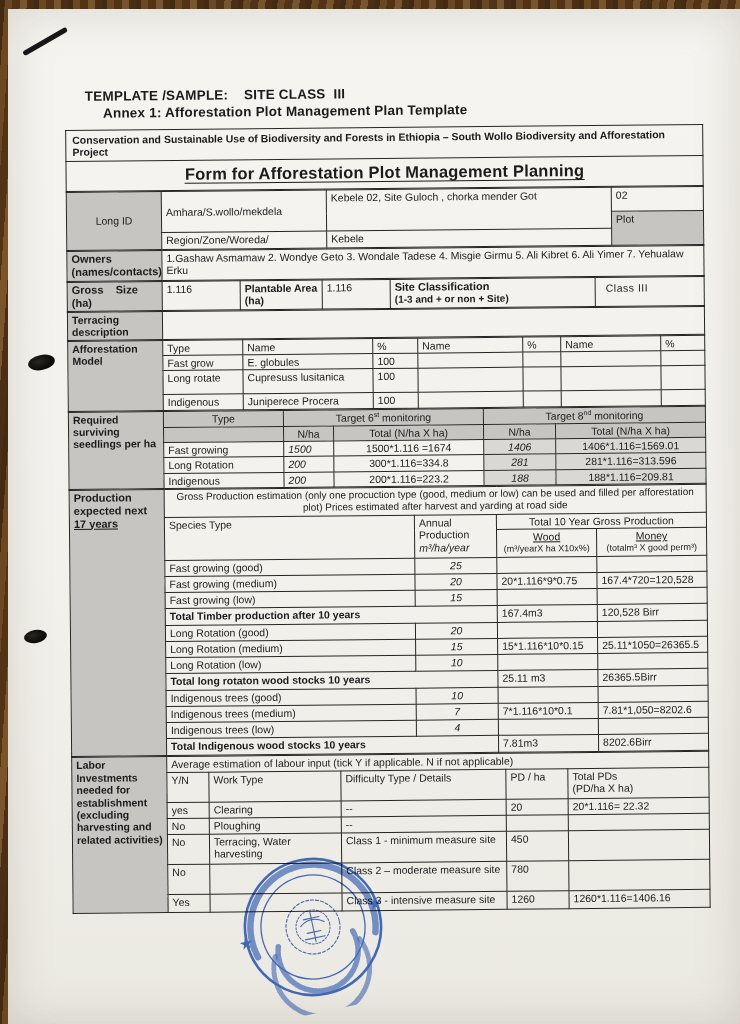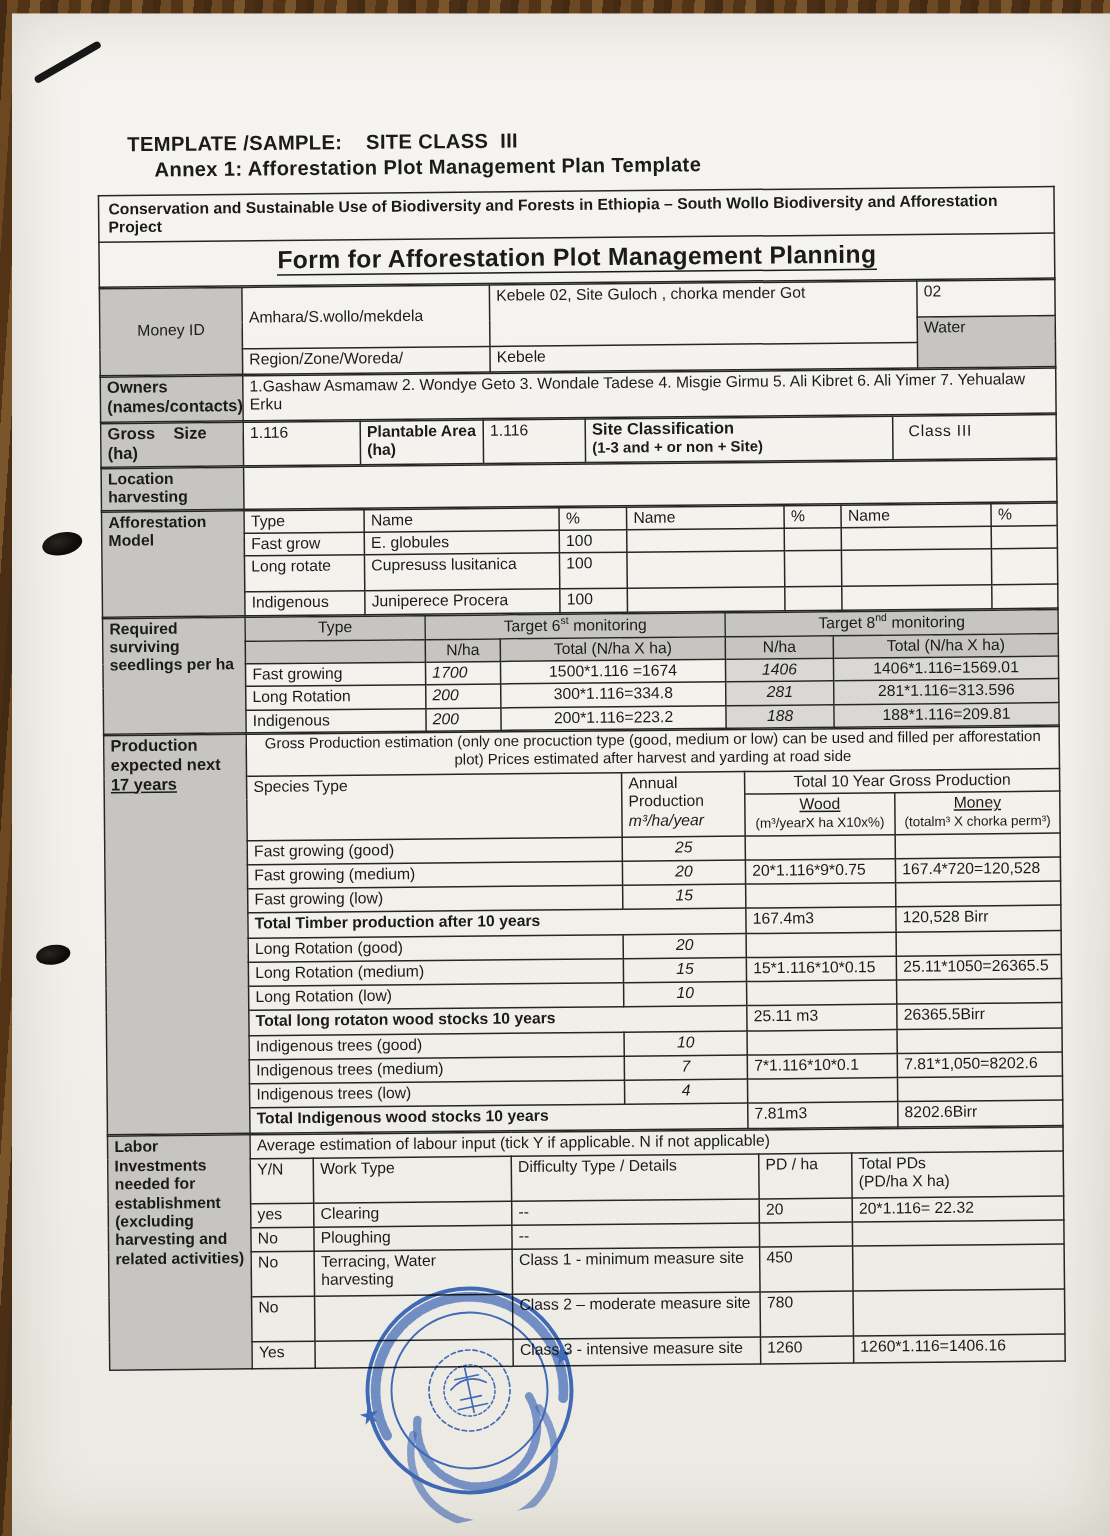--- a/index.html
+++ b/index.html
@@ -78,27 +78,27 @@
 
       <table class="t">
         <colgroup>
             <col style="width:95px">
             <col style="width:165px">
             <col style="width:285px">
             <col style="width:92px">
           </colgroup>
         <tbody>
             <tr style="height:24px">
-          <td rowspan="3" class="gray vm c">Money ID</td>
+          <td rowspan="3" class="gray vm c">Long ID</td>
           <td rowspan="2" class="vm">Amhara/S.wollo/mekdela</td>
           <td rowspan="2">Kebele 02,   Site   Guloch , chorka mender Got</td>
           <td>02</td>
         </tr>
         <tr style="height:17px">
-          <td rowspan="2" class="gray">Water</td>
+          <td rowspan="2" class="gray">Plot</td>
         </tr>
         <tr style="height:17px">
           <td>Region/Zone/Woreda/</td>
           <td>Kebele</td>
         </tr>
       </tbody>
         </table>
 
       <table class="t">
         <colgroup>
@@ -143,21 +143,21 @@
       </tbody>
         </table>
 
       <table class="t">
         <colgroup>
             <col style="width:95px">
             <col style="width:542px">
           </colgroup>
         <tbody>
             <tr style="height:23px">
-          <td class="gray lbl">Location harvesting</td>
+          <td class="gray lbl">Terracing description</td>
           <td></td>
         </tr>
       </tbody>
         </table>
 
       <table class="t">
         <colgroup>
             <col style="width:95px">
             <col style="width:80px">
             <col style="width:130px">
@@ -226,21 +226,21 @@
         </tr>
         <tr style="height:14px">
           <td class="gray"></td>
           <td class="gray c">N/ha</td>
           <td class="gray c">Total (N/ha X ha)</td>
           <td class="gray c">N/ha</td>
           <td class="gray c">Total (N/ha X ha)</td>
         </tr>
         <tr style="height:15px">
           <td>Fast growing</td>
-          <td class="it">1700</td>
+          <td class="it">1500</td>
           <td class="c">1500*1.116 =1674</td>
           <td class="g2 it c">1406</td>
           <td class="g2 c">1406*1.116=1569.01</td>
         </tr>
         <tr style="height:15px">
           <td>Long Rotation</td>
           <td class="it">200</td>
           <td class="c">300*1.116=334.8</td>
           <td class="g2 it c">281</td>
           <td class="g2 c">281*1.116=313.596</td>
@@ -280,21 +280,21 @@
           </td>
           <td colspan="2" class="c">Total 10 Year Gross Production</td>
         </tr>
         <tr style="height:28px">
           <td class="c">
             <span class="blk u">Wood</span>
             <span class="blk small-h">(m³/yearX ha X10x%)</span>
           </td>
           <td class="c">
             <span class="blk u">Money</span>
-            <span class="blk small-h">(totalm³ X chorka perm³)</span>
+            <span class="blk small-h">(totalm³ X good perm³)</span>
           </td>
         </tr>
         <tr style="height:16px">
           <td>Fast growing (good)</td>
           <td class="it c">25</td>
           <td></td>
           <td></td>
         </tr>
         <tr style="height:16px">
           <td>Fast growing (medium)</td>

